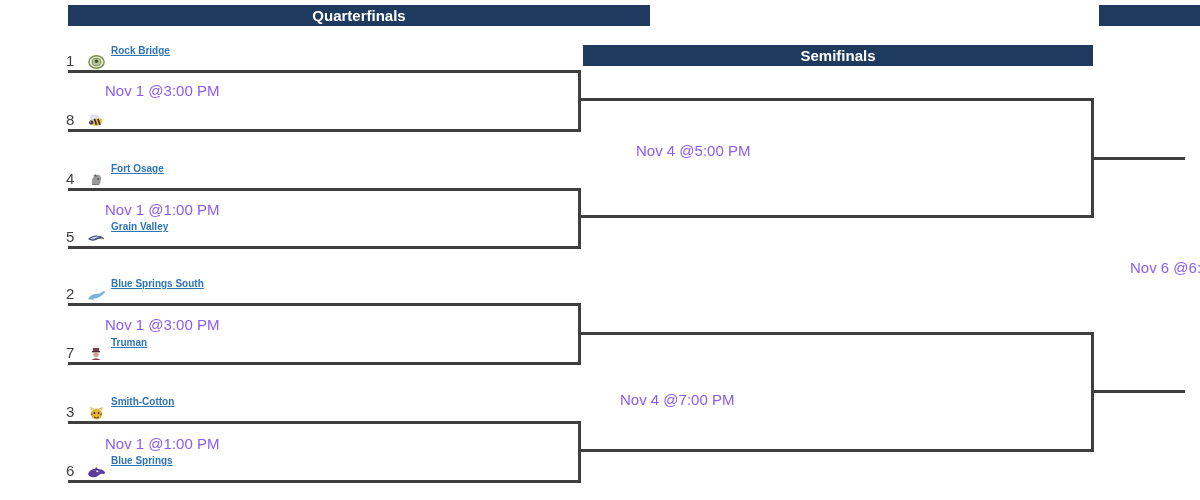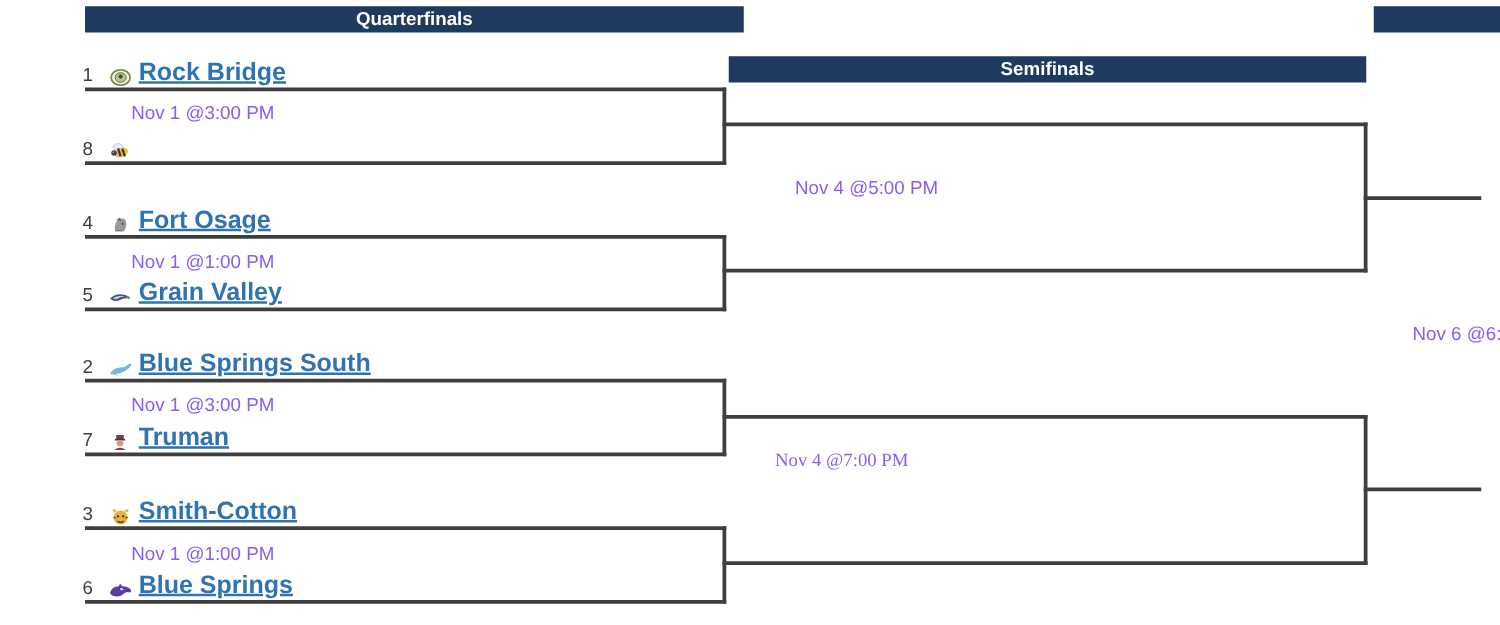--- a/index.html
+++ b/index.html
@@ -16,21 +16,21 @@
     position: absolute;
     top: 5px;
     height: 21px;
     background: #1e3a5e;
     color: #ffffff;
     font-size: 15px;
     font-weight: bold;
     line-height: 21px;
     text-align: center;
   }
-  .hdr-qf { left: 68px;  width: 527px; }
+  .hdr-qf { left: 68px;  width: 582px; }
   .hdr-sf { left: 583px; width: 510px; margin-top: 40px; }
   .hdr-f  { left: 1099px; width: 115px; }
   
   .hline, .vline { position: absolute; background: #3f3f3f; }
   .hline { height: 3px; }
   .vline { width: 3px; }
   
   .team-row {
     position: absolute;
     left: 66px;
@@ -47,26 +47,26 @@
     padding-bottom: 1px;
   }
   .logo {
     display: inline-block;
     width: 26px;
     text-align: center;
     padding-bottom: 1px;
   }
   .logo svg { vertical-align: bottom; }
   .team-name {
-    font-size: 20px;
+    font-size: 10px;
     font-weight: bold;
     color: #2e74b5;
     text-decoration: underline;
     cursor: pointer;
-    padding-bottom: 0;
+    padding-bottom: 14px;
     padding-left: 2px;
     margin-top: 34px;
   }
   
   .game-time {
     position: absolute;
     height: 18px;
     line-height: 18px;
     font-size: 15px;
     color: #8b5cf6;
@@ -208,16 +208,16 @@
         </svg>
     </span>
     <a class="team-name">Blue Springs</a>
   </div>
 
   <div class="game-time" style="left:105px; top:82px;">Nov 1 @3:00 PM</div>
   <div class="game-time" style="left:105px; top:201px;">Nov 1 @1:00 PM</div>
   <div class="game-time" style="left:105px; top:316px;">Nov 1 @3:00 PM</div>
   <div class="game-time" style="left:105px; top:435px;">Nov 1 @1:00 PM</div>
   <div class="game-time" style="left:636px; top:142px;">Nov 4 @5:00 PM</div>
-  <div class="game-time" style="left:620px; top:360px;font-family:Liberation Serif, serif;">Nov 4 @7:00 PM</div>
+  <div class="game-time" style="left:620px; top:391px;">Nov 4 @7:00 PM</div>
   <div class="game-time" style="left:1130px; top:259px;">Nov 6 @6:00 PM</div>
 
 </div>
 
 </body></html>

